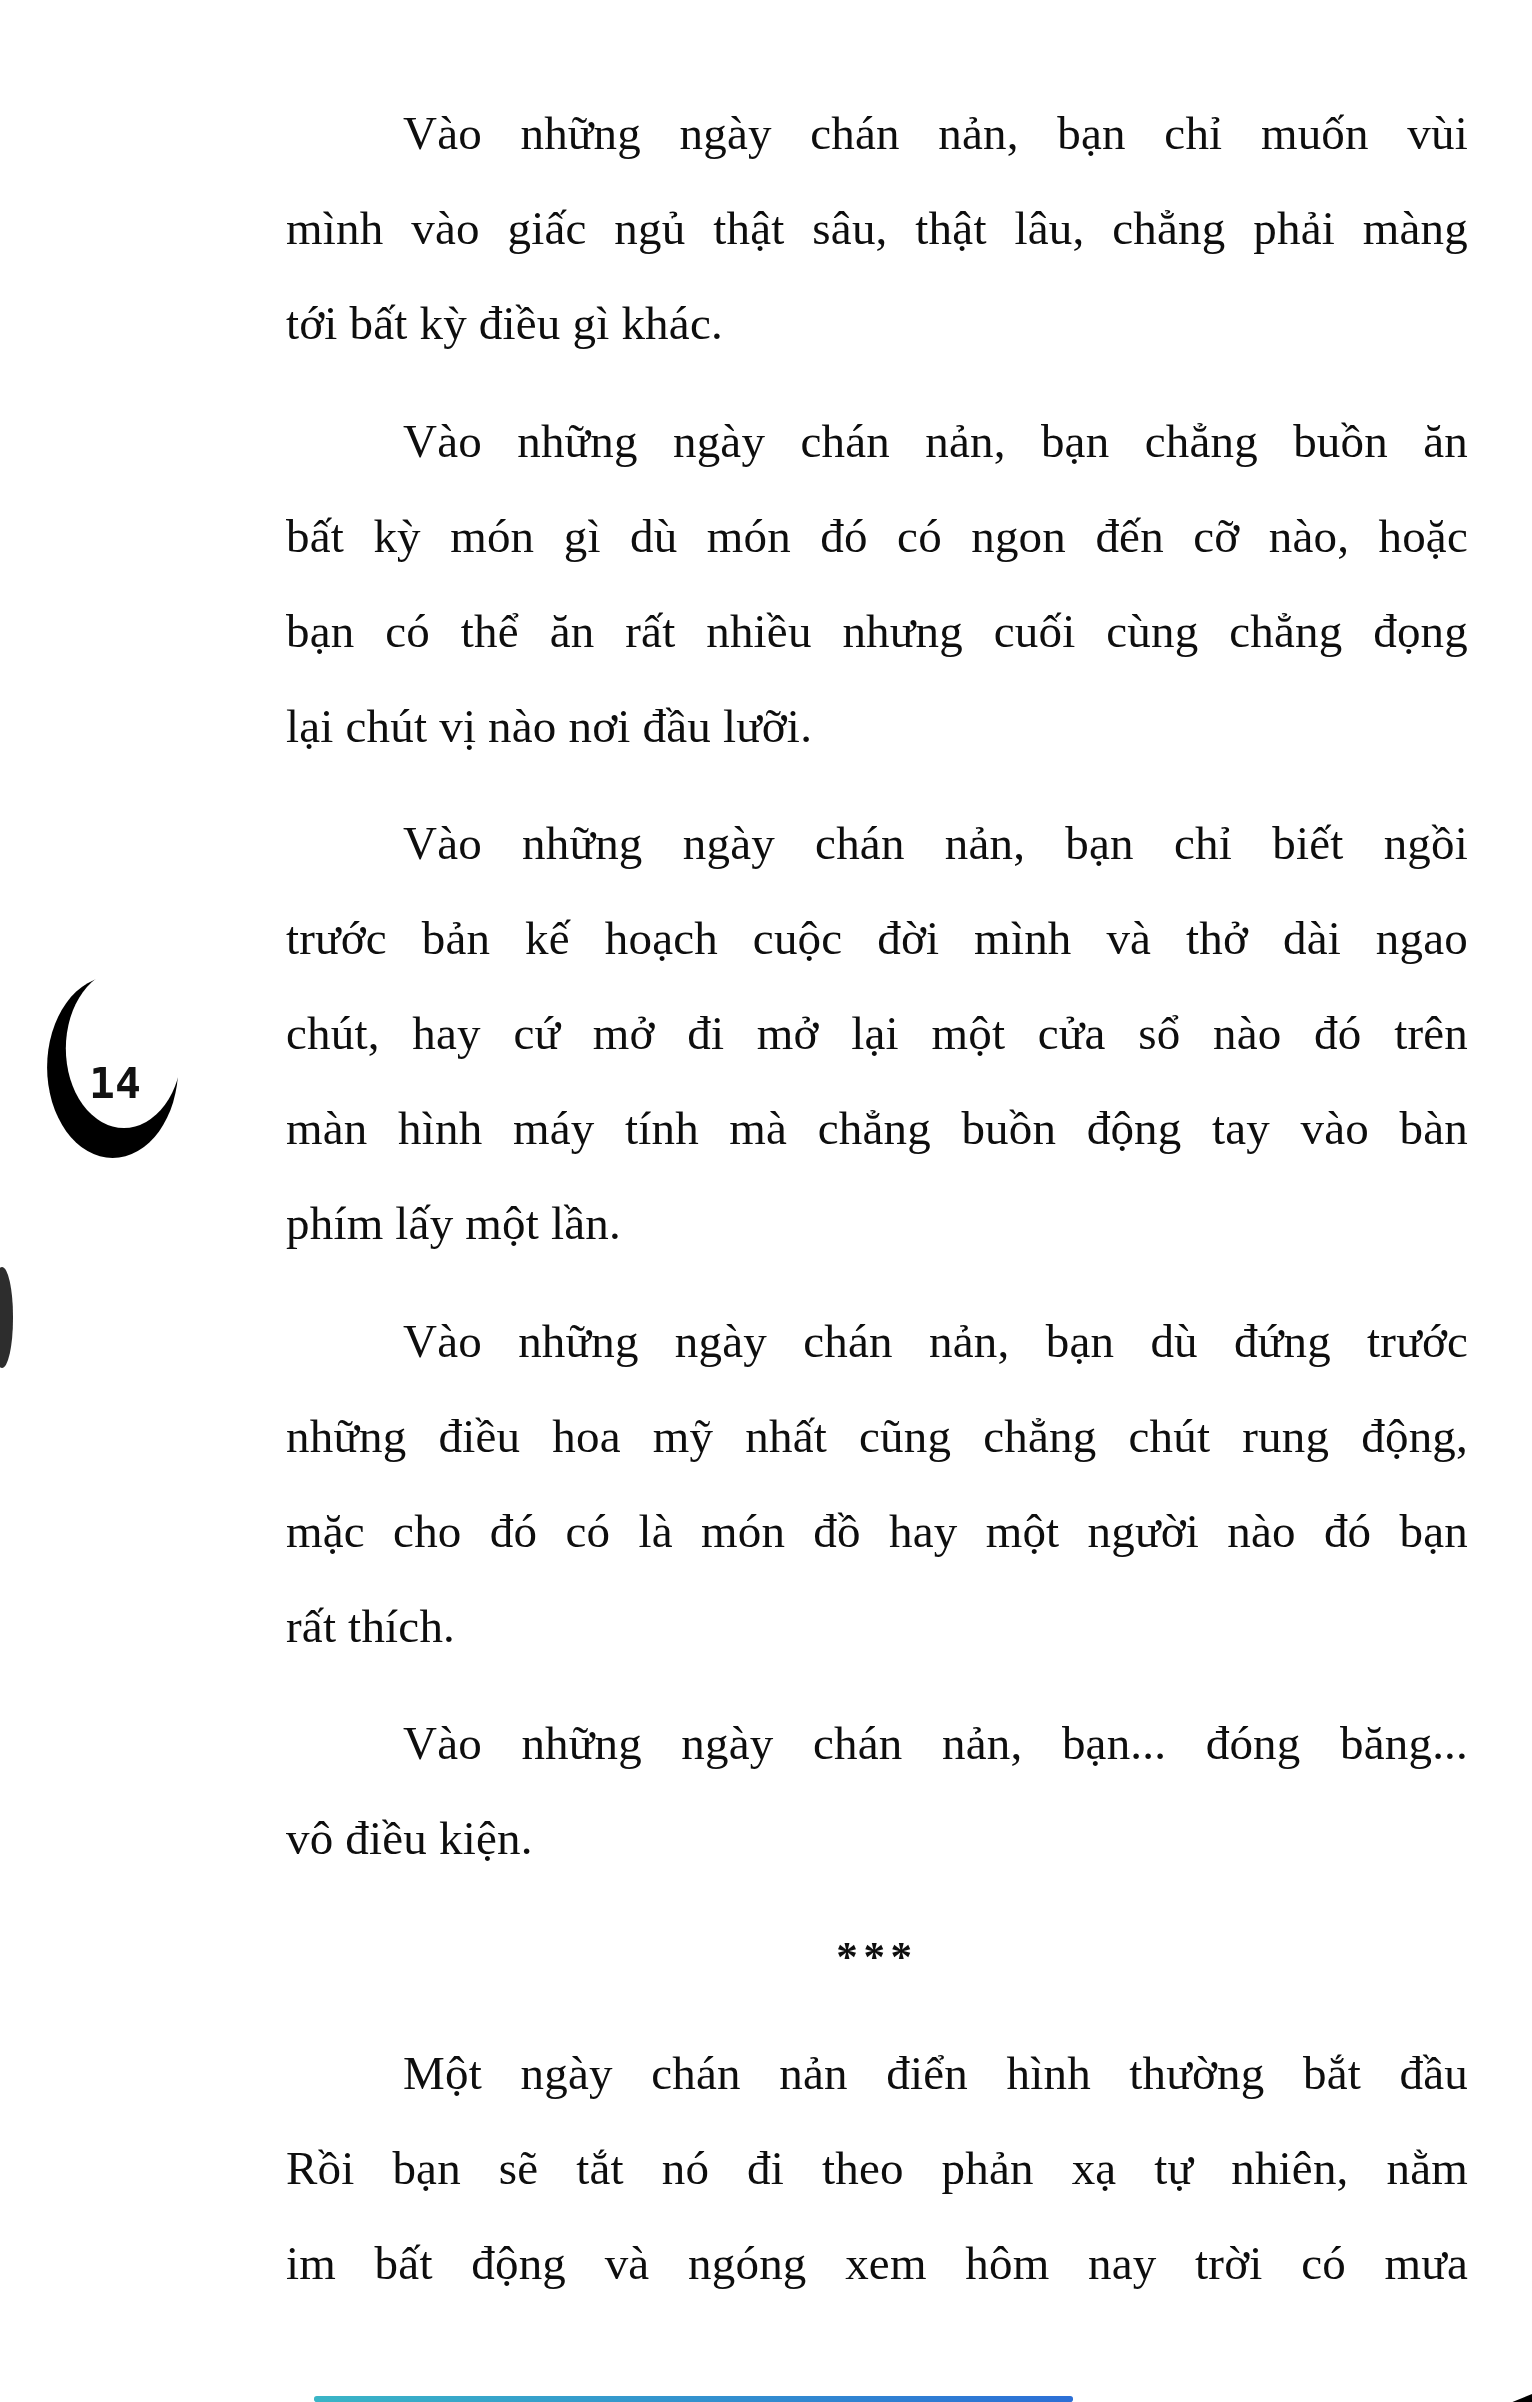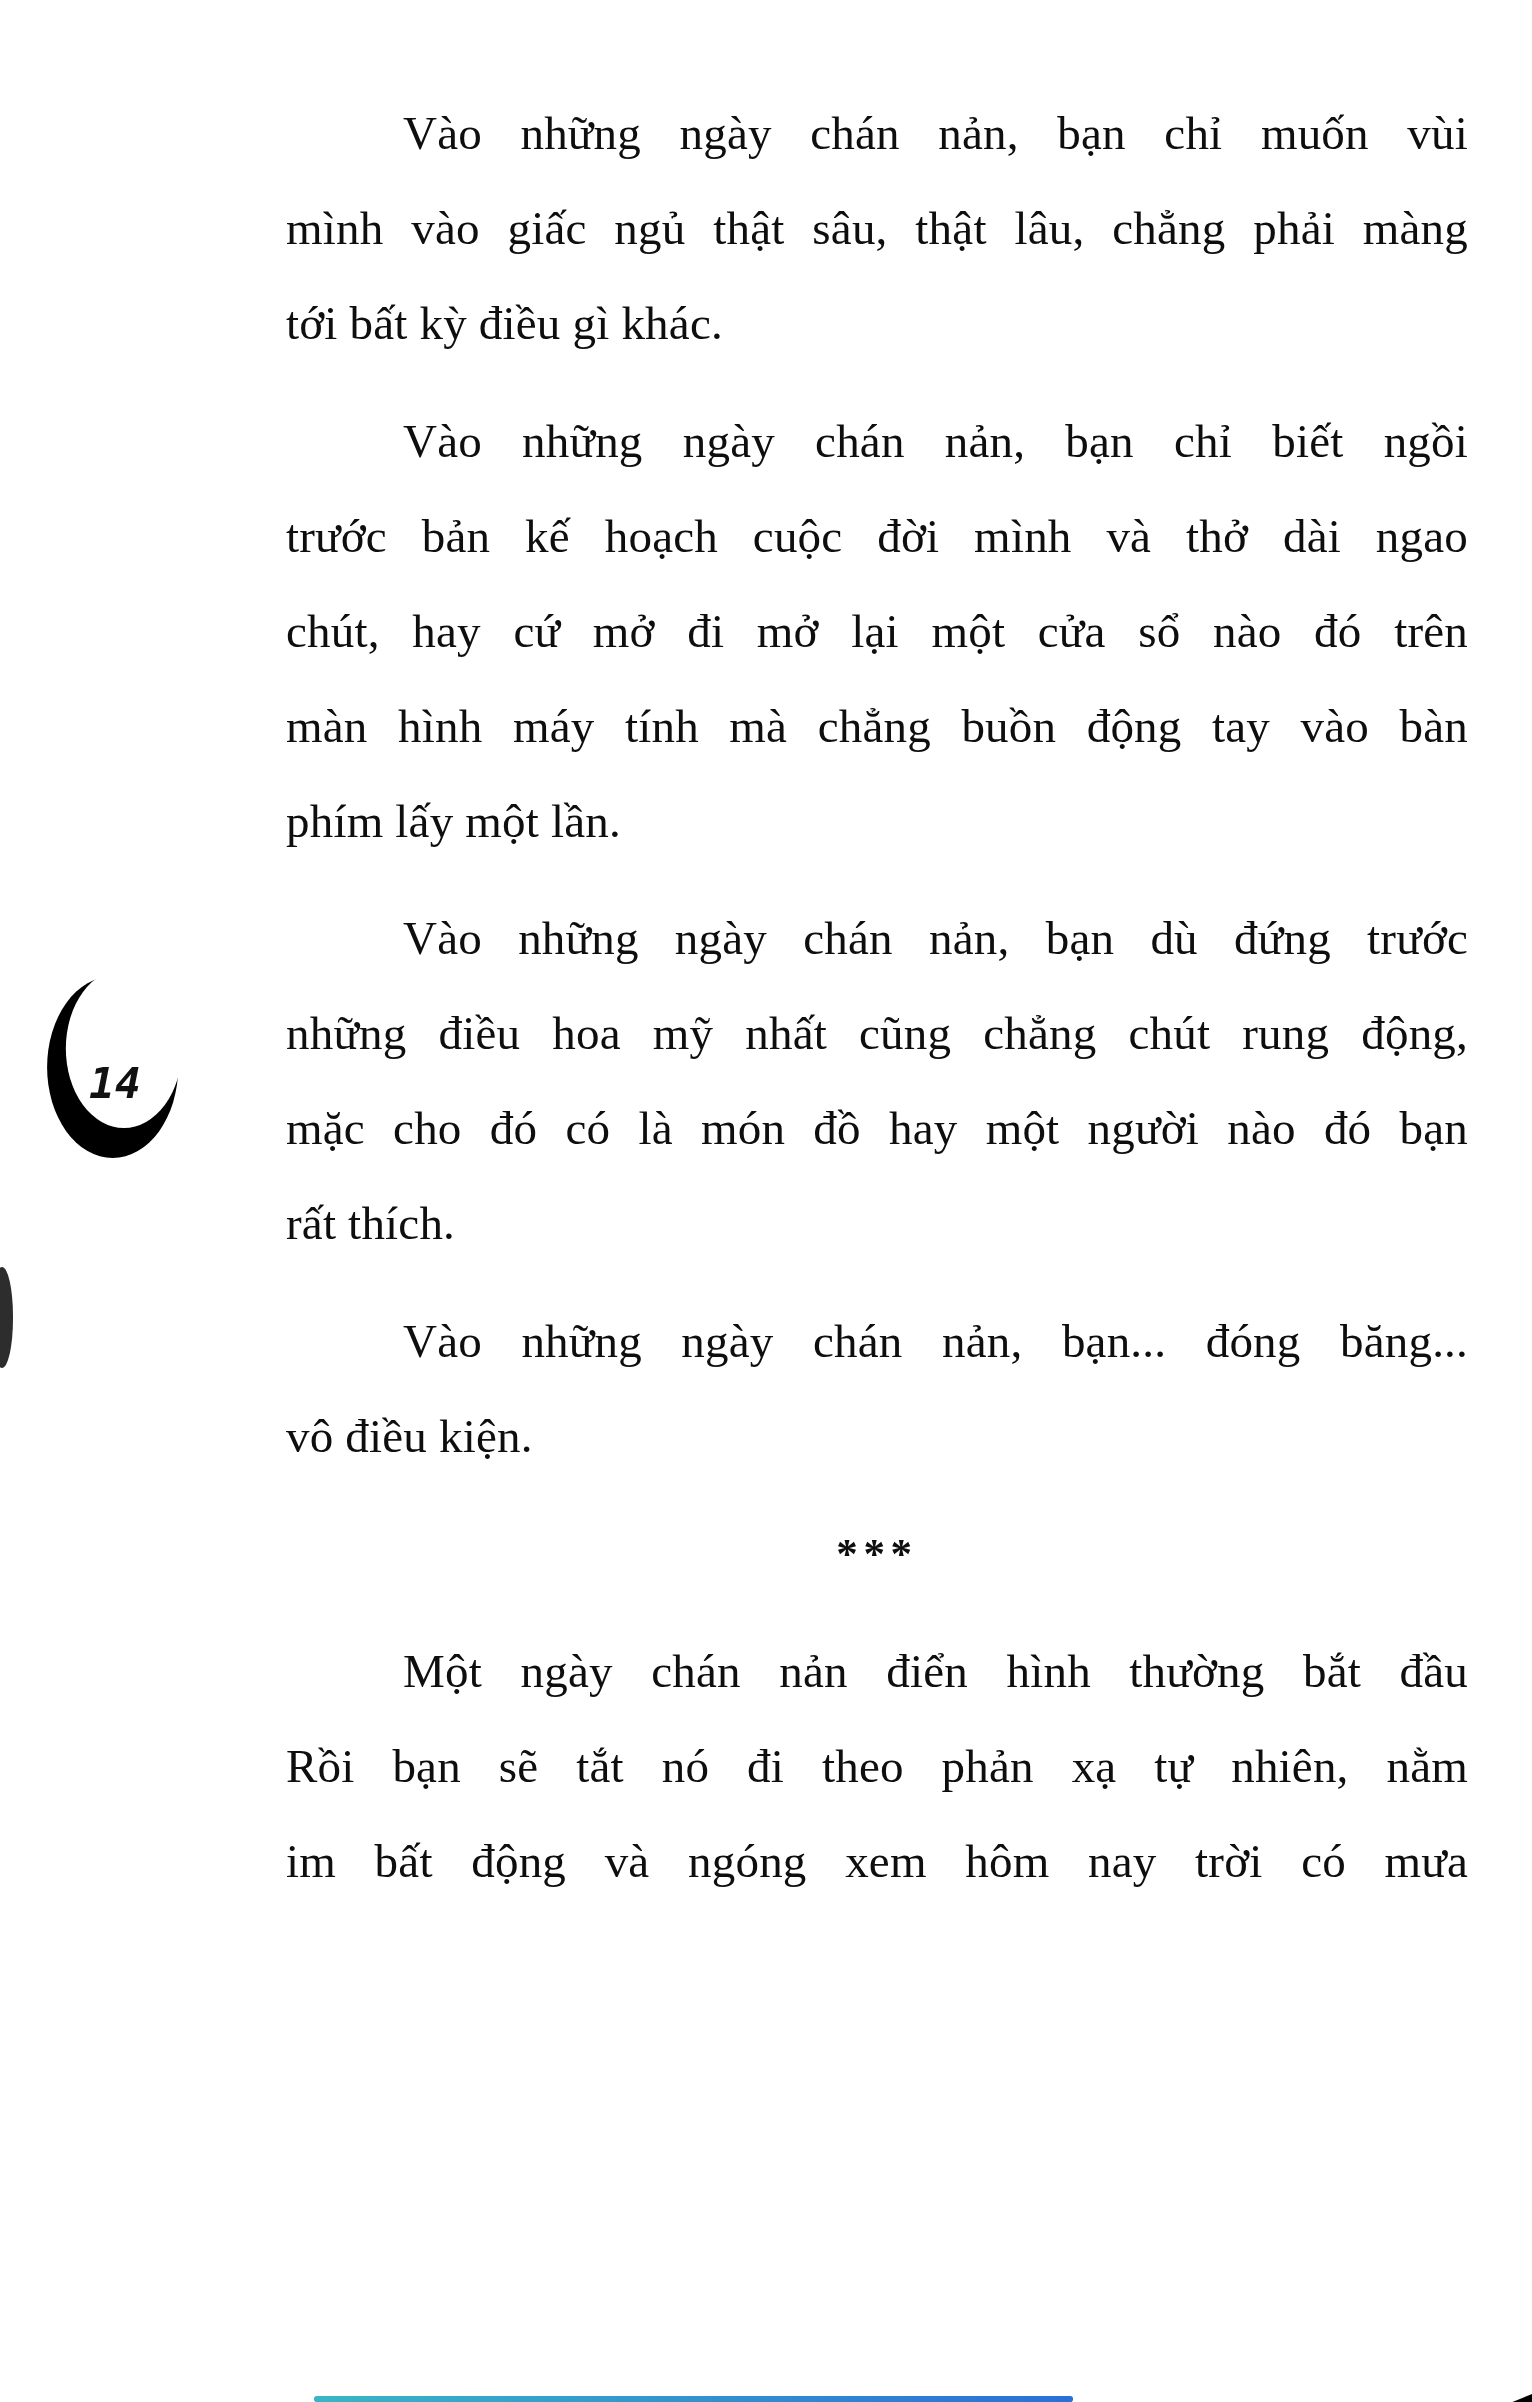--- a/index.html
+++ b/index.html
@@ -31,21 +31,21 @@
     font-size:43px;
     line-height:95px;
     text-align:center;
     letter-spacing:5.6px;
     font-weight:bold;
     margin:0 0 22.5px 0;
   }
   
   .page-badge{
     position:absolute;left:47px;top:966px;
-    width:136px;height:192px;font-style:italic;
+    width:136px;height:192px;
   }
   .page-badge svg{display:block;}
   .page-number{
     position:absolute;left:0;top:92px;
     width:136px;text-align:center;
     font-family:"DejaVu Sans Mono",monospace;
     font-weight:bold;font-size:43px;color:#111;
   }
   
   .edge-blob{
@@ -74,20 +74,26 @@
 <body>
 
 <div class="page">
 
   <div class="text-column">
 
   <div class="paragraph">
         <div class="line indent">Vào những ngày chán nản, bạn chỉ muốn vùi</div>
         <div class="line">mình vào giấc ngủ thật sâu, thật lâu, chẳng phải màng</div>
         <div class="line lastleft">tới bất kỳ điều gì khác.</div>
+      </div>
+      <div class="paragraph">
+        <div class="line indent">Vào những ngày chán nản, bạn chẳng buồn ăn</div>
+        <div class="line">bất kỳ món gì dù món đó có ngon đến cỡ nào, hoặc</div>
+        <div class="line">bạn có thể ăn rất nhiều nhưng cuối cùng chẳng đọng</div>
+        <div class="line lastleft">lại chút vị nào nơi đầu lưỡi.</div>
       </div>
       <div class="paragraph">
         <div class="line indent">Vào những ngày chán nản, bạn chỉ biết ngồi</div>
         <div class="line">trước bản kế hoạch cuộc đời mình và thở dài ngao</div>
         <div class="line">chút, hay cứ mở đi mở lại một cửa sổ nào đó trên</div>
         <div class="line">màn hình máy tính mà chẳng buồn động tay vào bàn</div>
         <div class="line lastleft">phím lấy một lần.</div>
       </div>
       <div class="paragraph">
         <div class="line indent">Vào những ngày chán nản, bạn dù đứng trước</div>

